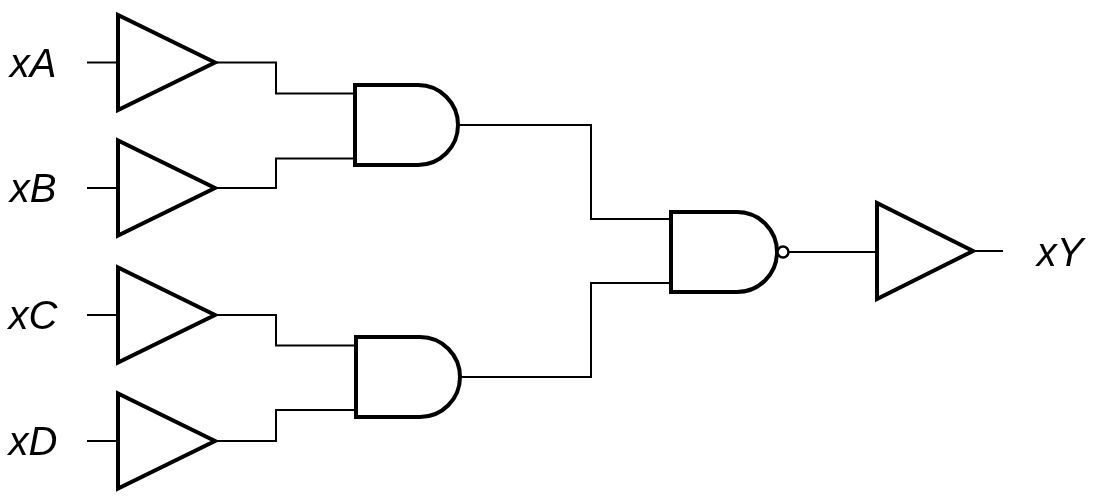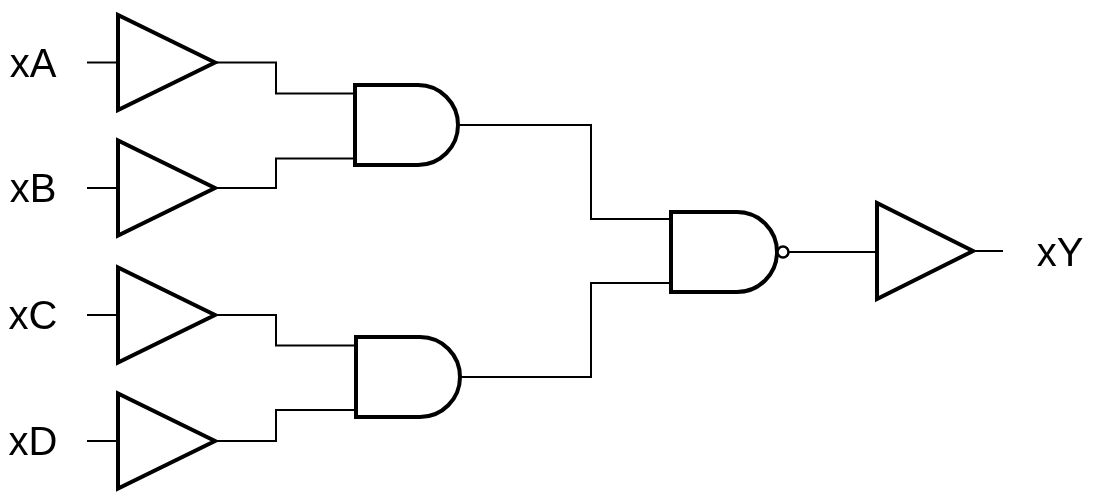--- a/index.html
+++ b/index.html
@@ -3,21 +3,21 @@
 <meta charset="utf-8">
 <style>
   :root { --bg: #ffffff; --line: #000000; --gate-fill: #ffffff; }
   html, body {
     margin: 0; padding: 0;
     width: 1100px; height: 502px;
     background: var(--bg);
     font-family: "Liberation Sans", sans-serif;
     overflow: hidden;
   }
-  .diagram-wrap { width: 1100px; height: 502px; }
+  .diagram-wrap { width: 1100px; height: 502px; font-style: italic; }
   svg { display: block; }
   .wire {
     stroke: var(--line);
     stroke-width: 2;
     fill: none;
   }
   .gate {
     stroke: var(--line);
     stroke-width: 4;
     fill: var(--gate-fill);

